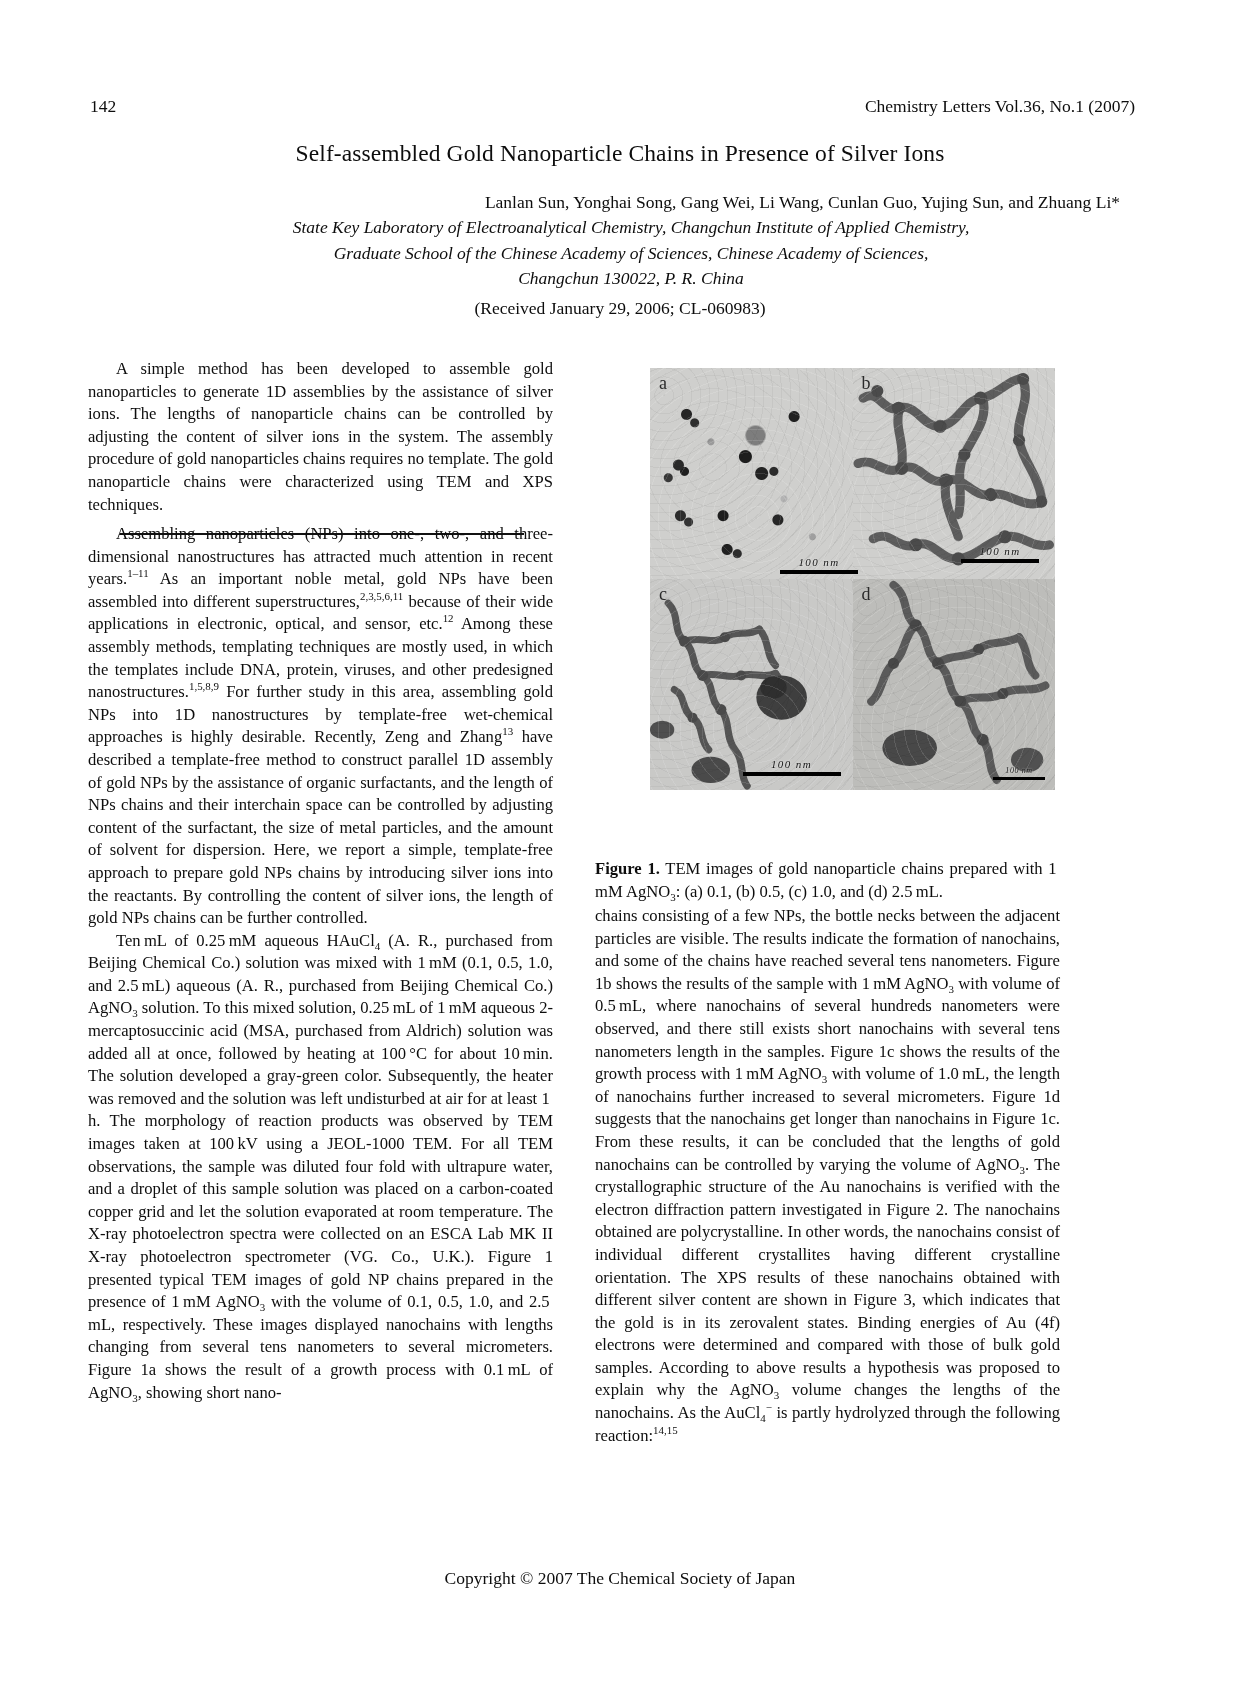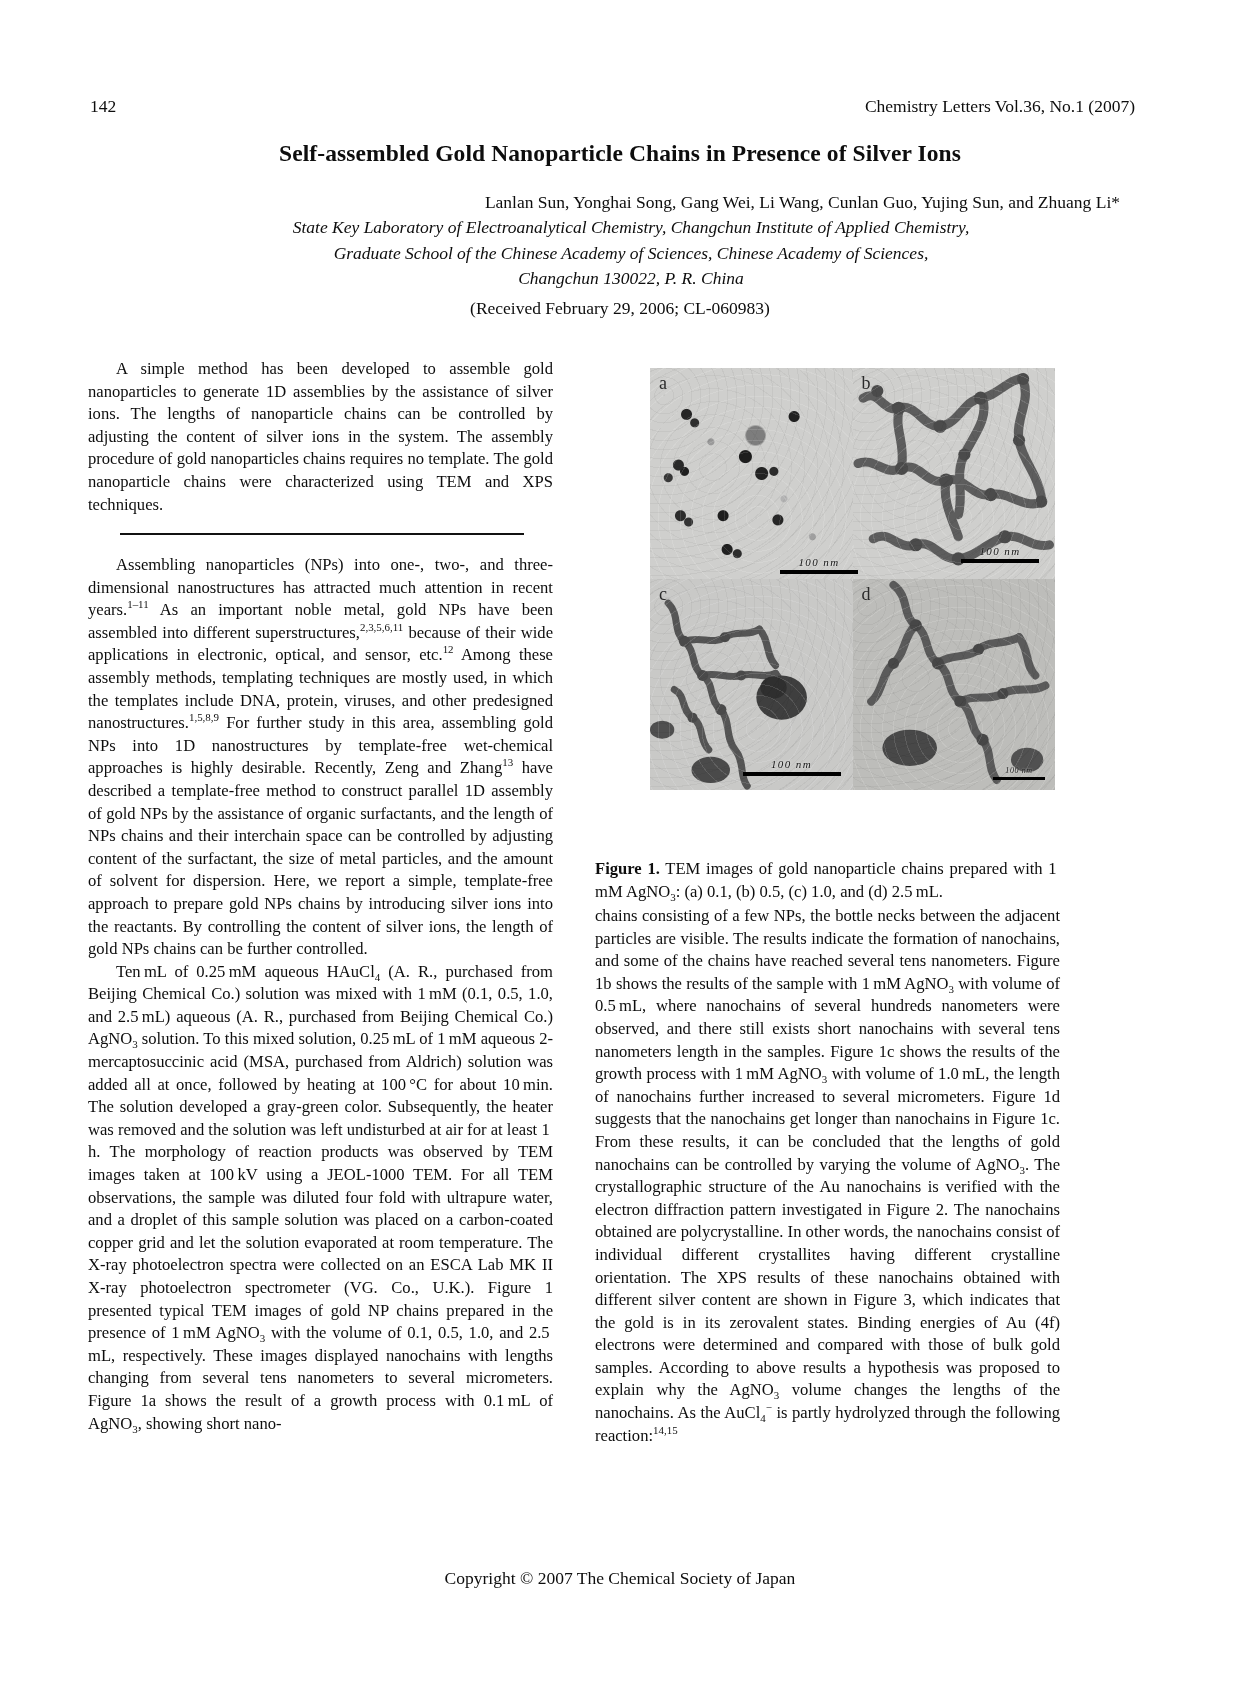--- a/index.html
+++ b/index.html
@@ -45,21 +45,21 @@
   }
 
   
   .title {
     position: absolute;
     top: 140px;
     left: 90px;
     width: 1060px;
     text-align: center;
     font-size: 23.5px;
-    font-weight: bold;
+    font-weight: normal;
     letter-spacing: 0.1px;
   }
   .authors {
     position: absolute;
     top: 190px;
     left: 120px;
     width: 1000px;
     text-align: right;
     font-size: 17.5px;
     line-height: 25.5px;
@@ -256,29 +256,29 @@
   <div class="title">Self-assembled Gold Nanoparticle Chains in Presence of Silver Ions</div>
 
   <div class="authors">Lanlan Sun, Yonghai Song, Gang Wei, Li Wang, Cunlan Guo, Yujing Sun, and Zhuang Li*</div>
 
   <div class="affil">
     <div>State Key Laboratory of Electroanalytical Chemistry, Changchun Institute of Applied Chemistry,</div>
     <div>Graduate School of the Chinese Academy of Sciences, Chinese Academy of Sciences,</div>
     <div>Changchun 130022, P. R. China</div>
   </div>
 
-  <div class="received">(Received February 29, 2006; CL-060983)</div>
+  <div class="received">(Received January 29, 2006; CL-060983)</div>
 
   <div class="abstract">
     <p class="para">A simple method has been developed to assemble gold nanoparticles to generate 1D assemblies by the assistance of silver ions. The lengths of nanoparticle chains can be controlled by adjusting the content of silver ions in the system. The assembly procedure of gold nanoparticles chains requires no template. The gold nanoparticle chains were characterized using TEM and XPS techniques.</p>
   </div>
 
   <div class="rule"></div>
 
-  <div class="col col-left" style="top:554px;">
+  <div class="col col-left" style="top:523px;">
     <p class="para">Assembling nanoparticles (NPs) into one-, two-, and three-dimensional nanostructures has attracted much attention in recent years.<sup>1–11</sup> As an important noble metal, gold NPs have been assembled into different superstructures,<sup>2,3,5,6,11</sup> because of their wide applications in electronic, optical, and sensor, etc.<sup>12</sup> Among these assembly methods, templating techniques are mostly used, in which the templates include DNA, protein, viruses, and other predesigned nanostructures.<sup>1,5,8,9</sup> For further study in this area, assembling gold NPs into 1D nanostructures by template-free wet-chemical approaches is highly desirable. Recently, Zeng and Zhang<sup>13</sup> have described a template-free method to construct parallel 1D assembly of gold NPs by the assistance of organic surfactants, and the length of NPs chains and their interchain space can be controlled by adjusting content of the surfactant, the size of metal particles, and the amount of solvent for dispersion. Here, we report a simple, template-free approach to prepare gold NPs chains by introducing silver ions into the reactants. By controlling the content of silver ions, the length of gold NPs chains can be further controlled.</p>
     <p class="para">Ten mL of 0.25 mM aqueous HAuCl<sub>4</sub> (A. R., purchased from Beijing Chemical Co.) solution was mixed with 1 mM (0.1, 0.5, 1.0, and 2.5 mL) aqueous (A. R., purchased from Beijing Chemical Co.) AgNO<sub>3</sub> solution. To this mixed solution, 0.25 mL of 1 mM aqueous 2-mercaptosuccinic acid (MSA, purchased from Aldrich) solution was added all at once, followed by heating at 100 °C for about 10 min. The solution developed a gray-green color. Subsequently, the heater was removed and the solution was left undisturbed at air for at least 1 h. The morphology of reaction products was observed by TEM images taken at 100 kV using a JEOL-1000 TEM. For all TEM observations, the sample was diluted four fold with ultrapure water, and a droplet of this sample solution was placed on a carbon-coated copper grid and let the solution evaporated at room temperature. The X-ray photoelectron spectra were collected on an ESCA Lab MK II X-ray photoelectron spectrometer (VG. Co., U.K.). Figure 1 presented typical TEM images of gold NP chains prepared in the presence of 1 mM AgNO<sub>3</sub> with the volume of 0.1, 0.5, 1.0, and 2.5 mL, respectively. These images displayed nanochains with lengths changing from several tens nanometers to several micrometers. Figure 1a shows the result of a growth process with 0.1 mL of AgNO<sub>3</sub>, showing short nano-</p>
   </div>
 
   <div class="figure">
     <div class="fig-grid">
 
       <div class="panel pA">
         <div class="noise"></div>
         <span class="panel-label">a</span>

